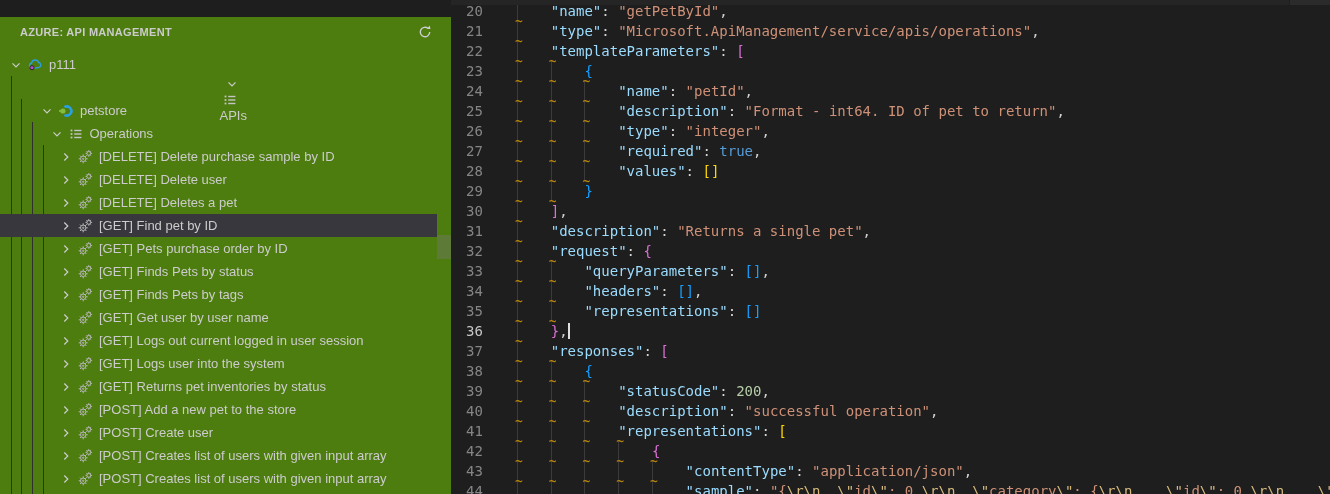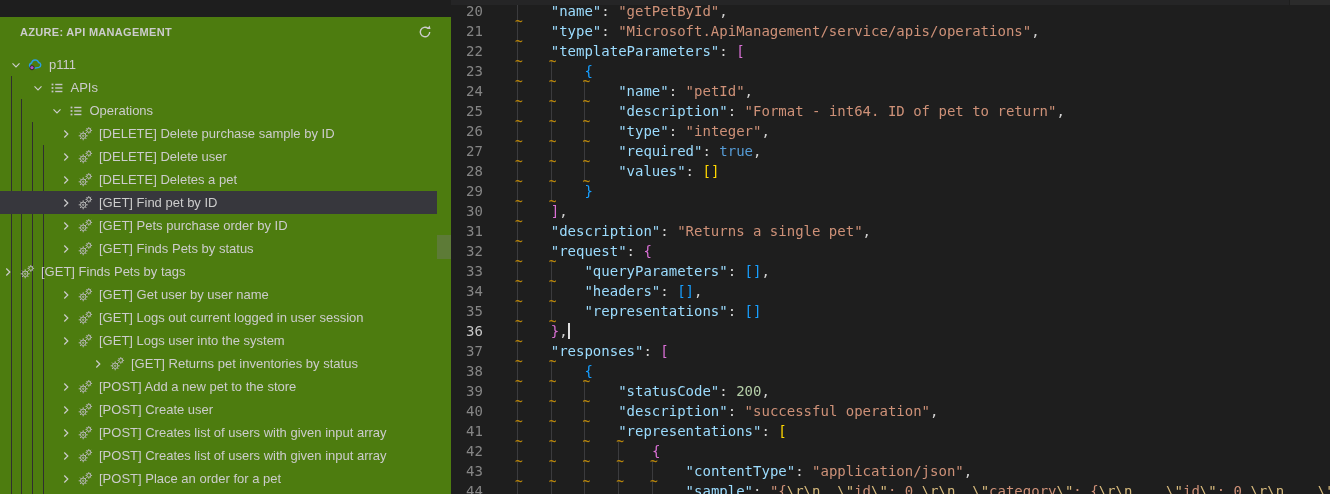--- a/index.html
+++ b/index.html
@@ -61,36 +61,47 @@
       <div class="trow" style="padding-left: 8px;">
         <span class="chev"><svg width="16" height="16" viewBox="0 0 16 16">
             <polyline points="4.5,6.3 8,9.8 11.5,6.3" stroke="#cccccc" stroke-width="1.2" fill="none"></polyline>
           </svg></span>
         <span class="ticon"><svg width="16" height="16" viewBox="0 0 16 16">
             <path d="M 5.0 11.3 a 2.7 2.7 0 0 1 -0.4 -5.3 a 3.6 3.6 0 0 1 7.0 -0.5 a 2.5 2.5 0 0 1 0.3 4.9 l -4.4 0.9" stroke="#2b9fe3" stroke-width="1.4" fill="none"></path>
             <circle cx="5.0" cy="10.7" r="2.1" fill="#b14fc4" stroke="#181818" stroke-width="0.8"></circle>
           </svg></span>
         <span class="tlabel">p111</span>
       </div>
-      <div class="trow" style="padding-left: 29.5px;">
+      <div class="trow" style="padding-left: 29.5px; flex-direction: column;">
         <span class="chev"><svg width="16" height="16" viewBox="0 0 16 16">
             <polyline points="4.5,6.3 8,9.8 11.5,6.3" stroke="#cccccc" stroke-width="1.2" fill="none"></polyline>
           </svg></span>
         <span class="ticon"><svg width="16" height="16" viewBox="0 0 16 16">
             <g fill="#c5c5c5" stroke="#c5c5c5" stroke-width="1.4">
               <rect x="2.6" y="3.6" width="1.8" height="1.8" stroke="none"></rect>
               <line x1="6.2" y1="4.5" x2="13.4" y2="4.5"></line>
               <rect x="2.6" y="7.1" width="1.8" height="1.8" stroke="none"></rect>
               <line x1="6.2" y1="8" x2="13.4" y2="8"></line>
               <rect x="2.6" y="10.6" width="1.8" height="1.8" stroke="none"></rect>
               <line x1="6.2" y1="11.5" x2="13.4" y2="11.5"></line>
             </g>
           </svg></span>
         <span class="tlabel">APIs</span>
       </div>
+      <div class="trow" style="padding-left: 39px;">
+        <span class="chev"><svg width="16" height="16" viewBox="0 0 16 16">
+            <polyline points="4.5,6.3 8,9.8 11.5,6.3" stroke="#cccccc" stroke-width="1.2" fill="none"></polyline>
+          </svg></span>
+        <span class="ticon"><svg width="16" height="16" viewBox="0 0 16 16">
+            <path d="M 6.4 4.2 A 4.5 4.5 0 1 1 6.4 11.8" stroke="#2b9fe3" stroke-width="2.6" fill="none"></path>
+            <line x1="1.0" y1="8" x2="4.2" y2="8" stroke="#82bc3e" stroke-width="1.8"></line>
+            <circle cx="4.9" cy="8" r="2.6" fill="#82bc3e"></circle>
+          </svg></span>
+        <span class="tlabel">petstore</span>
+      </div>
       <div class="trow" style="padding-left: 48.5px;">
         <span class="chev"><svg width="16" height="16" viewBox="0 0 16 16">
             <polyline points="4.5,6.3 8,9.8 11.5,6.3" stroke="#cccccc" stroke-width="1.2" fill="none"></polyline>
           </svg></span>
         <span class="ticon"><svg width="16" height="16" viewBox="0 0 16 16">
             <g fill="#c5c5c5" stroke="#c5c5c5" stroke-width="1.4">
               <rect x="2.6" y="3.6" width="1.8" height="1.8" stroke="none"></rect>
               <line x1="6.2" y1="4.5" x2="13.4" y2="4.5"></line>
               <rect x="2.6" y="7.1" width="1.8" height="1.8" stroke="none"></rect>
               <line x1="6.2" y1="8" x2="13.4" y2="8"></line>
@@ -267,21 +278,21 @@
               <line x1="11.8" y1="6.3" x2="11.8" y2="7.7"></line>
               <line x1="10.46" y1="5.74" x2="9.47" y2="6.73"></line>
               <line x1="9.9" y1="4.4" x2="8.5" y2="4.4"></line>
               <line x1="10.46" y1="3.06" x2="9.47" y2="2.07"></line>
               <line x1="11.8" y1="2.5" x2="11.8" y2="1.1"></line>
               <line x1="13.14" y1="3.06" x2="14.13" y2="2.07"></line>
             </g>
           </svg></span>
         <span class="tlabel">[GET] Finds Pets by status</span>
       </div>
-      <div class="trow" style="">
+      <div class="trow" style="padding-left: 58px;">
         <span class="chev"><svg width="16" height="16" viewBox="0 0 16 16">
             <polyline points="6.3,4.5 9.8,8 6.3,11.5" stroke="#cccccc" stroke-width="1.2" fill="none"></polyline>
           </svg></span>
         <span class="ticon"><svg width="16" height="16" viewBox="0 0 16 16">
             <g stroke="#b8b8b8" stroke-width="1" fill="none">
               <circle cx="6.2" cy="9.8" r="2.7"></circle>
               <circle cx="6.2" cy="9.8" r="0.7"></circle>
               <line x1="8.9" y1="9.8" x2="10.7" y2="9.8"></line>
               <line x1="8.11" y1="11.71" x2="9.38" y2="12.98"></line>
               <line x1="6.2" y1="12.5" x2="6.2" y2="14.3"></line>
@@ -383,21 +394,21 @@
               <line x1="11.8" y1="6.3" x2="11.8" y2="7.7"></line>
               <line x1="10.46" y1="5.74" x2="9.47" y2="6.73"></line>
               <line x1="9.9" y1="4.4" x2="8.5" y2="4.4"></line>
               <line x1="10.46" y1="3.06" x2="9.47" y2="2.07"></line>
               <line x1="11.8" y1="2.5" x2="11.8" y2="1.1"></line>
               <line x1="13.14" y1="3.06" x2="14.13" y2="2.07"></line>
             </g>
           </svg></span>
         <span class="tlabel">[GET] Logs user into the system</span>
       </div>
-      <div class="trow" style="padding-left: 90px;">
+      <div class="trow" style="padding-left: 58px;">
         <span class="chev"><svg width="16" height="16" viewBox="0 0 16 16">
             <polyline points="6.3,4.5 9.8,8 6.3,11.5" stroke="#cccccc" stroke-width="1.2" fill="none"></polyline>
           </svg></span>
         <span class="ticon"><svg width="16" height="16" viewBox="0 0 16 16">
             <g stroke="#b8b8b8" stroke-width="1" fill="none">
               <circle cx="6.2" cy="9.8" r="2.7"></circle>
               <circle cx="6.2" cy="9.8" r="0.7"></circle>
               <line x1="8.9" y1="9.8" x2="10.7" y2="9.8"></line>
               <line x1="8.11" y1="11.71" x2="9.38" y2="12.98"></line>
               <line x1="6.2" y1="12.5" x2="6.2" y2="14.3"></line>

